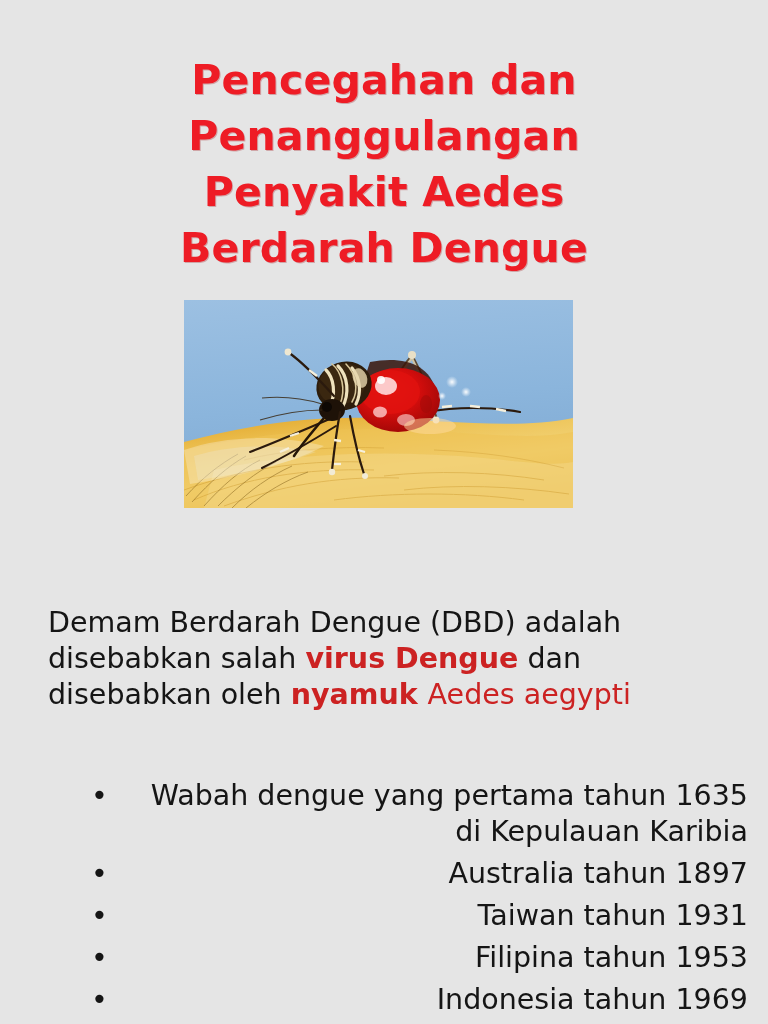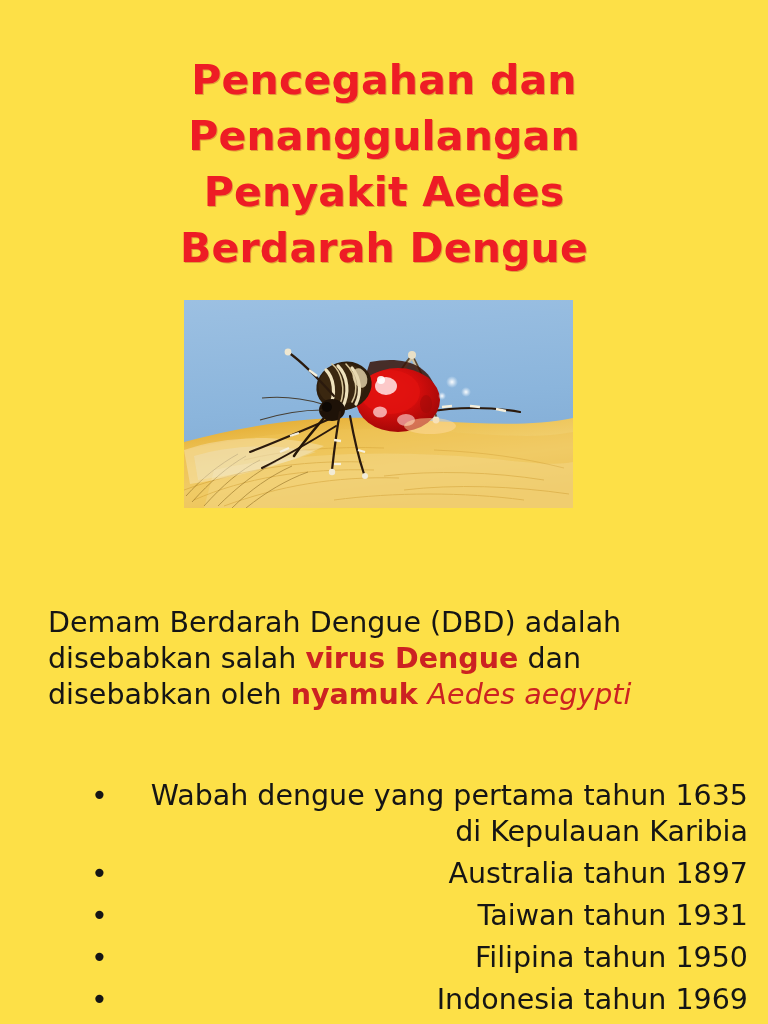--- a/index.html
+++ b/index.html
@@ -13,21 +13,21 @@
     overflow: hidden;
     font-family: "DejaVu Sans", "Liberation Sans", sans-serif;
     position: relative;
   }
 
   .slide {
     position: absolute;
     left: 0; top: 0;
     width: 768px;
     height: 1024px;
-    background: #fde047;
+    background: #e5e5e5;
     overflow: hidden;
   }
 
   
   .title-block {
     position: absolute;
     left: 0;
     top: 52px;
     width: 768px;
     text-align: center;
@@ -69,21 +69,20 @@
     line-height: 36px;
     color: #151515;
     font-family: "DejaVu Sans", "Liberation Sans", sans-serif;
   }
   .para .red {
     color: #cc2222;
     font-weight: bold;
   }
   .para .red-italic {
     color: #cc2222;
-    font-style: italic;
   }
   .para-line {
     white-space: nowrap;
   }
 
   
   .bullets {
     position: absolute;
     left: 88px;
     top: 778px;
@@ -295,21 +294,21 @@
     <div class="bullet-item">
       <span class="dot">•</span>
       <span class="bullet-text">Australia tahun 1897</span>
     </div>
     <div class="bullet-item">
       <span class="dot">•</span>
       <span class="bullet-text">Taiwan tahun 1931</span>
     </div>
     <div class="bullet-item">
       <span class="dot">•</span>
-      <span class="bullet-text">Filipina tahun 1950</span>
+      <span class="bullet-text">Filipina tahun 1953</span>
     </div>
     <div class="bullet-item">
       <span class="dot">•</span>
       <span class="bullet-text">Indonesia tahun 1969</span>
     </div>
   </div>
 
 </div>
 
 </body></html>

